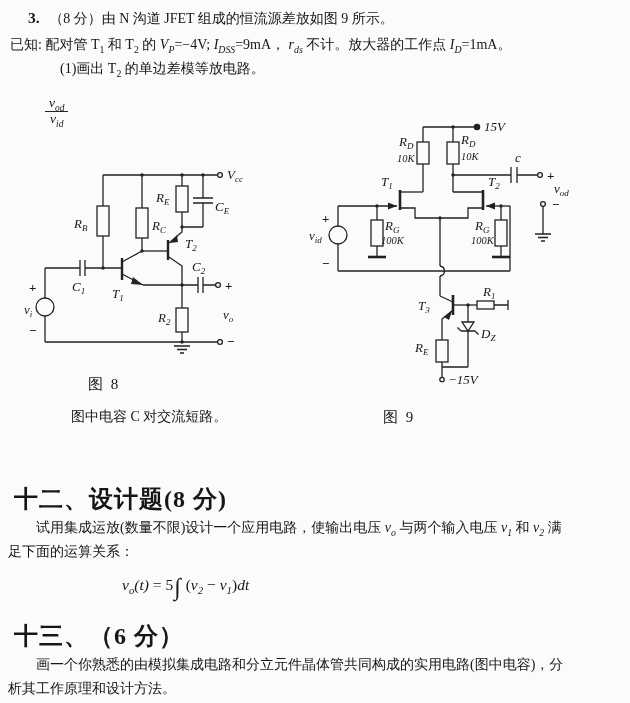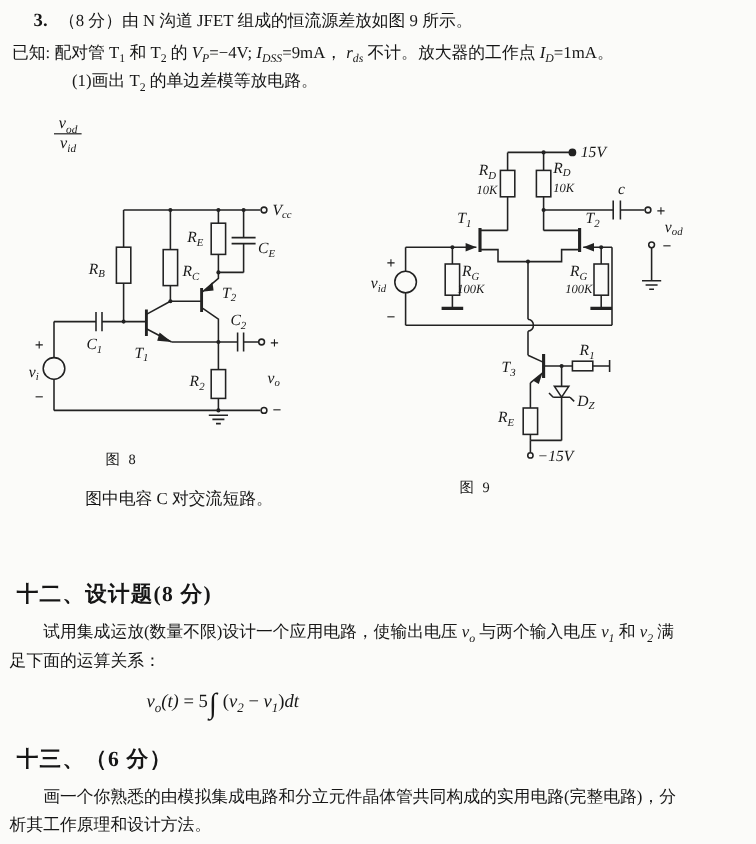--- a/index.html
+++ b/index.html
@@ -9,22 +9,22 @@
     font-family:"Liberation Serif","DejaVu Serif",serif;
     color:#161616;
   }
   .abs{position:absolute;}
   .txt{font-size:14px;line-height:1.35;white-space:nowrap;}
   .var{font-style:italic;}
   sub{font-size:70%;line-height:0;}
   sub.var{font-style:italic;}
   .big-op{font-size:24px;vertical-align:-5px;font-style:italic;padding:0 1px;}
   .qnum{font-weight:bold;font-size:15.5px;}
-  .heading{font-size:18px;font-weight:bold;letter-spacing:1px;white-space:nowrap;}
-  .caption{font-size:12px;letter-spacing:2px;}
+  .heading{font-size:24px;font-weight:bold;letter-spacing:1px;white-space:nowrap;}
+  .caption{font-size:15px;letter-spacing:2px;}
   .frac{display:inline-flex;flex-direction:column;align-items:center;vertical-align:middle;margin-left:6px;line-height:1.1;}
   .frac .den{border-top:1.4px solid #222;}
   .frac .num,.frac .den{padding:0 5px;font-size:13.5px;}
   .formula{font-size:15.5px;text-align:right;}
   
   svg text{font-family:"Liberation Serif","DejaVu Serif",serif;font-style:italic;font-size:13px;fill:#181818;}
   svg text.sm{font-size:10.5px;}
   svg text.sign{font-style:normal;font-size:13px;font-weight:bold;}
 </style>
 </head>
@@ -277,22 +277,22 @@
   <text x="17" y="111" class="sign">+</text>
   <text x="17" y="156" class="sign">−</text>
   <text x="4" y="128"><tspan>v</tspan><tspan dy="3" font-size="9">id</tspan></text>
   <text x="113" y="198"><tspan>T</tspan><tspan dy="3" font-size="9">3</tspan></text>
   <text x="178" y="184"><tspan>R</tspan><tspan dy="3" font-size="9">1</tspan></text>
   <text x="176" y="226"><tspan>D</tspan><tspan dy="3" font-size="9">Z</tspan></text>
   <text x="110" y="240"><tspan>R</tspan><tspan dy="3" font-size="9">E</tspan></text>
   <text x="143" y="272">−15V</text>
 </svg>
 
-<div class="abs caption" style="left:383px;top:398px;width:60px;">图 9</div>
+<div class="abs caption" style="left:383px;top:408px;width:60px;">图 9</div>
 
 <div class="abs heading" style="left:14px;top:483px;">十二、设计题(8 分)</div>
 <div class="abs txt" style="left:36px;top:519px;font-family:Liberation Serif, serif;"><span>试用集成运放(数量不限)设计一个应用电路，使输出电压 </span><span class="var">v</span><sub class="var">o</sub><span> 与两个输入电压 </span><span class="var">v</span><sub class="var">1</sub><span> 和 </span><span class="var">v</span><sub class="var">2</sub><span> 满</span></div>
 <div class="abs txt" style="left:8px;top:543px;">足下面的运算关系：</div>
 <div class="abs formula" style="left:122px;top:574px;"><span class="var">v</span><sub class="var">o</sub><span class="var">(</span><span class="var">t</span><span class="var">)</span><span> = 5</span><span class="big-op">∫</span><span> (</span><span class="var">v</span><sub class="var">2</sub><span> − </span><span class="var">v</span><sub class="var">1</sub><span>)</span><span class="var">dt</span></div>
 
 <div class="abs heading" style="left:14px;top:620px;">十三、（6 分）</div>
-<div class="abs txt" style="left:36px;top:656px;">画一个你熟悉的由模拟集成电路和分立元件晶体管共同构成的实用电路(完整电路)，分</div>
+<div class="abs txt" style="left:36px;top:656px;">画一个你熟悉的由模拟集成电路和分立元件晶体管共同构成的实用电路(图中电容)，分</div>
 <div class="abs txt" style="left:8px;top:680px;">析其工作原理和设计方法。</div>
 
 </body></html>

